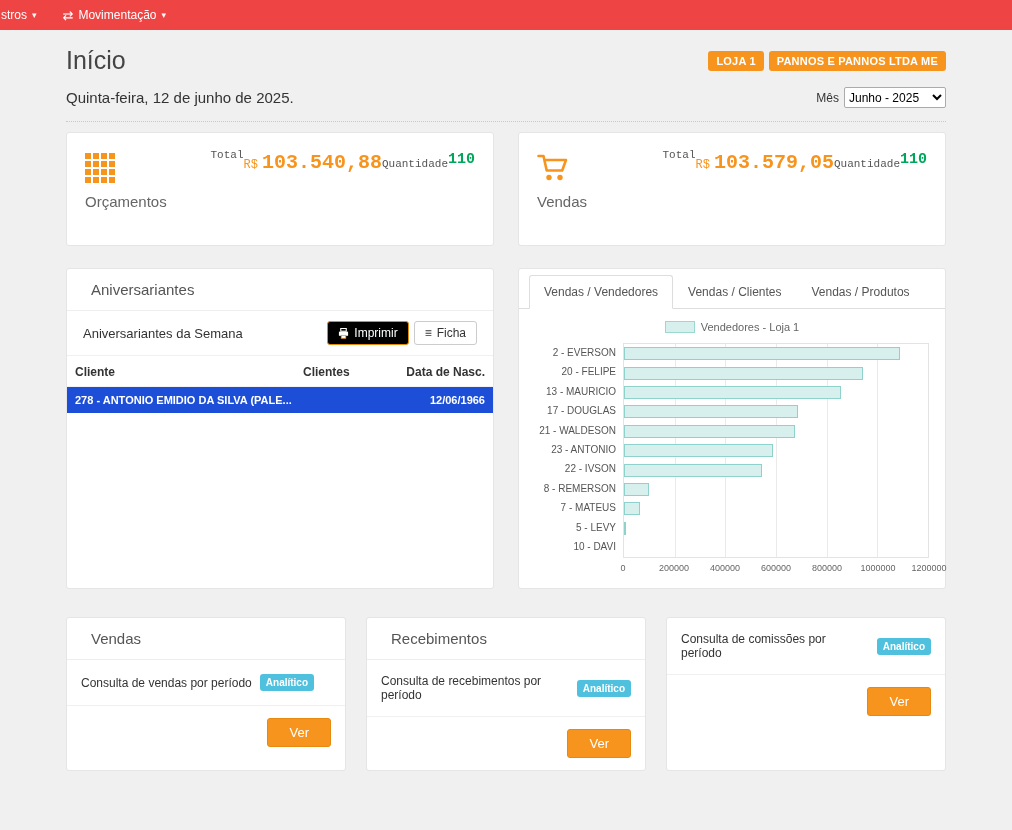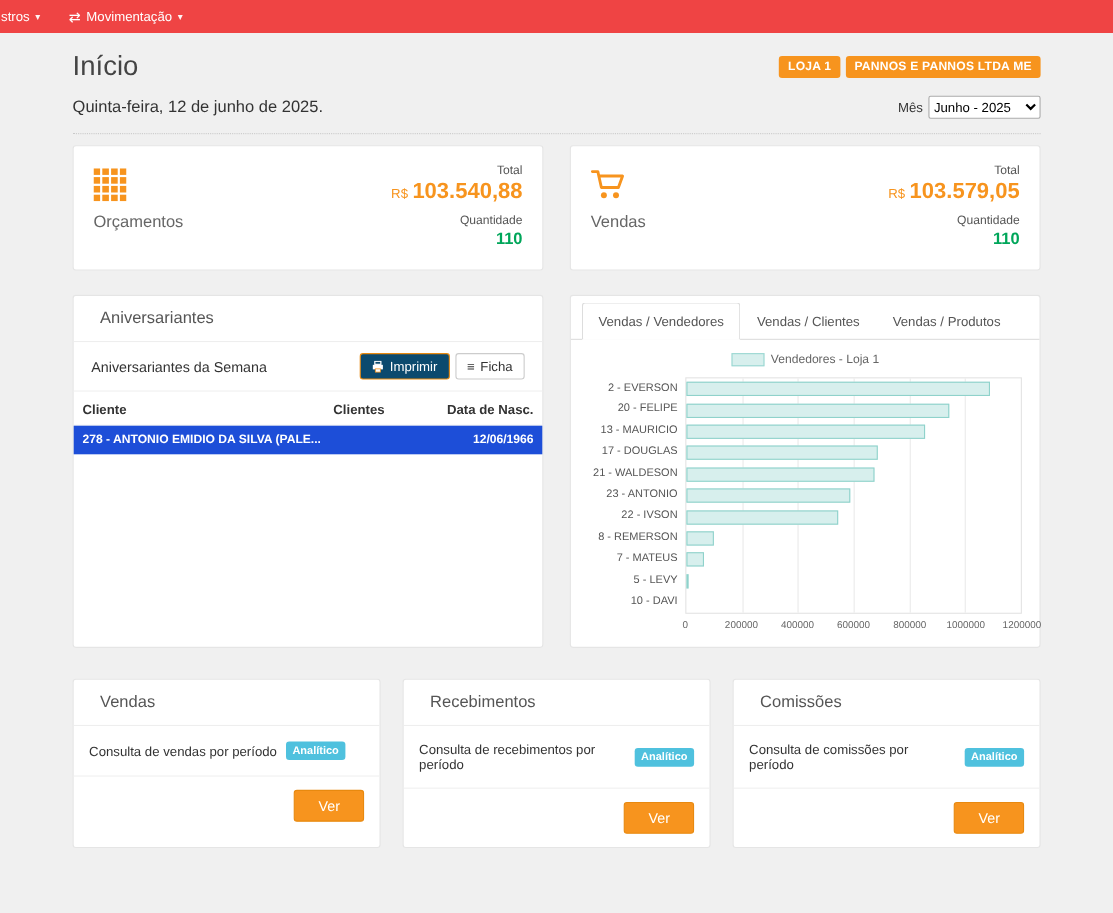--- a/index.html
+++ b/index.html
@@ -25,36 +25,36 @@
   .date-row { display:flex; justify-content:space-between; align-items:center; margin-top:12px; padding-bottom:13px; border-bottom:1px dotted #c9c9c9; }
   .date-text { font-size:15px; color:#333; }
   .month { font-size:12px; color:#333; display:flex; align-items:center; gap:5px; }
   .month select { font-size:12px; height:21px; width:102px; border:1px solid #ababab; border-radius:2px; background:#fff; }
   
   .summary-row { display:flex; gap:24px; margin-top:10px; }
   .card { background:#fff; border:1px solid #e5e5e5; border-radius:3px; }
   .summary-card { flex:1; height:114px; padding:16px 18px; display:flex; justify-content:space-between; }
   .sc-left { display:flex; flex-direction:column; gap:10px; padding-top:4px; }
   .sc-label { font-size:15px; color:#666; }
-  .sc-right { text-align:right; display:flex; flex-direction:column; }
+  .sc-right { text-align:right; display:flex; flex-direction:row;font-family:Liberation Mono, monospace; }
   .sc-total-label { font-size:11px; color:#555; }
   .sc-value { color:#f7941e; margin-top:2px; }
   .sc-currency { font-size:12px; margin-right:4px; }
   .sc-amount { font-size:20px; font-weight:bold; }
   .sc-qty-label { font-size:11px; color:#555; margin-top:9px; }
   .sc-qty { font-size:15px; font-weight:bold; color:#00a65a; margin-top:2px; }
   
   .mid-row { display:flex; gap:24px; margin-top:22px; }
   .anniv-card { flex:1; height:321px; display:flex; flex-direction:column; }
   .card-header { padding:12px 24px; border-bottom:1px solid #eee; font-size:15px; color:#555; }
   .anniv-toolbar { display:flex; justify-content:space-between; align-items:center; padding:10px 16px; border-bottom:1px solid #f0f0f0; }
   .anniv-sub { font-size:13px; color:#333; }
   .toolbar-btns { display:flex; gap:5px; }
   .btn { display:inline-flex; align-items:center; gap:5px; font-size:12px; padding:4px 10px; border-radius:3px; cursor:pointer; font-family:inherit; }
-  .btn-orange { background:#0c4a6e; border:1px solid #e8890f; color:#fff; }
+  .btn-orange { background:#000000; border:1px solid #e8890f; color:#fff; }
   .btn-light { background:#fff; border:1px solid #ccc; color:#333; }
   .list-glyph { font-size:12px; line-height:1; }
   .table-head { display:flex; padding:9px 8px 7px; font-size:12px; font-weight:bold; color:#333; border-bottom:1px solid #f3f3f3; }
   .col-cliente { flex:1; min-width:0; }
   .col-tel { width:90px; }
   .col-data { width:92px; text-align:right; }
   .table-row { display:flex; align-items:center; padding:7px 8px; font-size:11px; cursor:pointer; }
   .table-row.highlight { background:#1d4ed8; color:#fff; font-weight:bold; }
   .table-row .col-cliente { white-space:nowrap; overflow:hidden; text-overflow:ellipsis; }
   
@@ -306,21 +306,20 @@
       <div class="report-body">
         <span>Consulta de recebimentos por período</span>
         <span class="badge-cyan">Analítico</span>
       </div>
       <div class="report-footer">
         <button class="btn-ver">Ver</button>
       </div>
     </div>
 
     <div class="card report-card">
-      <div class="card-header">Comissões</div>
       <div class="report-body">
         <span>Consulta de comissões por período</span>
         <span class="badge-cyan">Analítico</span>
       </div>
       <div class="report-footer">
         <button class="btn-ver">Ver</button>
       </div>
     </div>
 
   </div>

